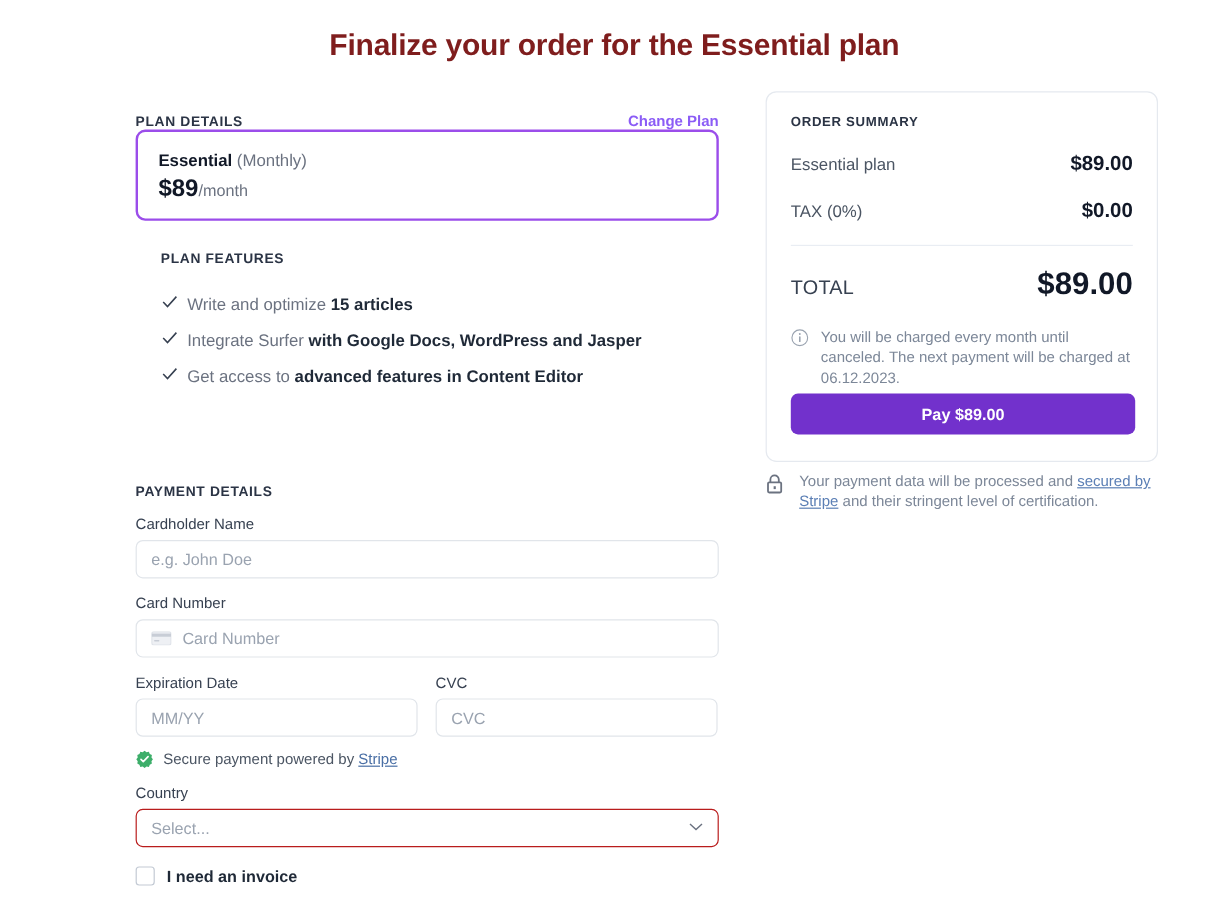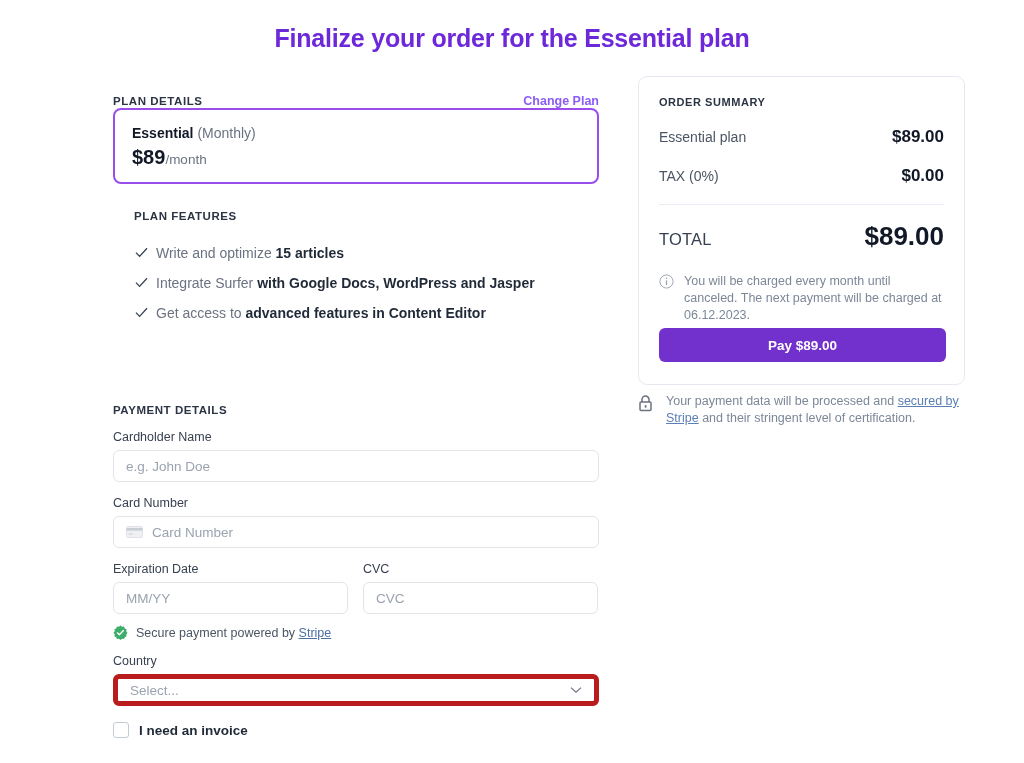--- a/index.html
+++ b/index.html
@@ -15,21 +15,21 @@
 
   .page { position: relative; width: 1024px; height: 763px; }
 
   
   .page-title {
     position: absolute;
     top: 24px; left: 0; width: 1024px;
     text-align: center;
     font-size: 25px;
     font-weight: bold;
-    color: #6d28d9;
+    color: #7f1d1d;
     letter-spacing: -0.2px;
   }
 
   
   .left-col { position: absolute; top: 94px; left: 113px; width: 486px; }
 
   .section-head {
     display: flex;
     justify-content: space-between;
     align-items: baseline;
@@ -130,21 +130,21 @@
   .stripe-note .badge { margin-right: 8px; display: flex; }
   .stripe-link {
     color: #4a6fa5;
     text-decoration: underline;
     cursor: pointer;
   }
 
   .select-box {
     width: 486px;
     height: 32px;
-    border: 5px solid #b91c1c;
+    border: 1px solid #b91c1c;
     border-radius: 6px;
     background: #fff;
     display: flex;
     align-items: center;
     justify-content: space-between;
     padding: 0 12px;
     font-size: 13.5px;
     color: #9aa3b0;
     cursor: pointer;
   }

